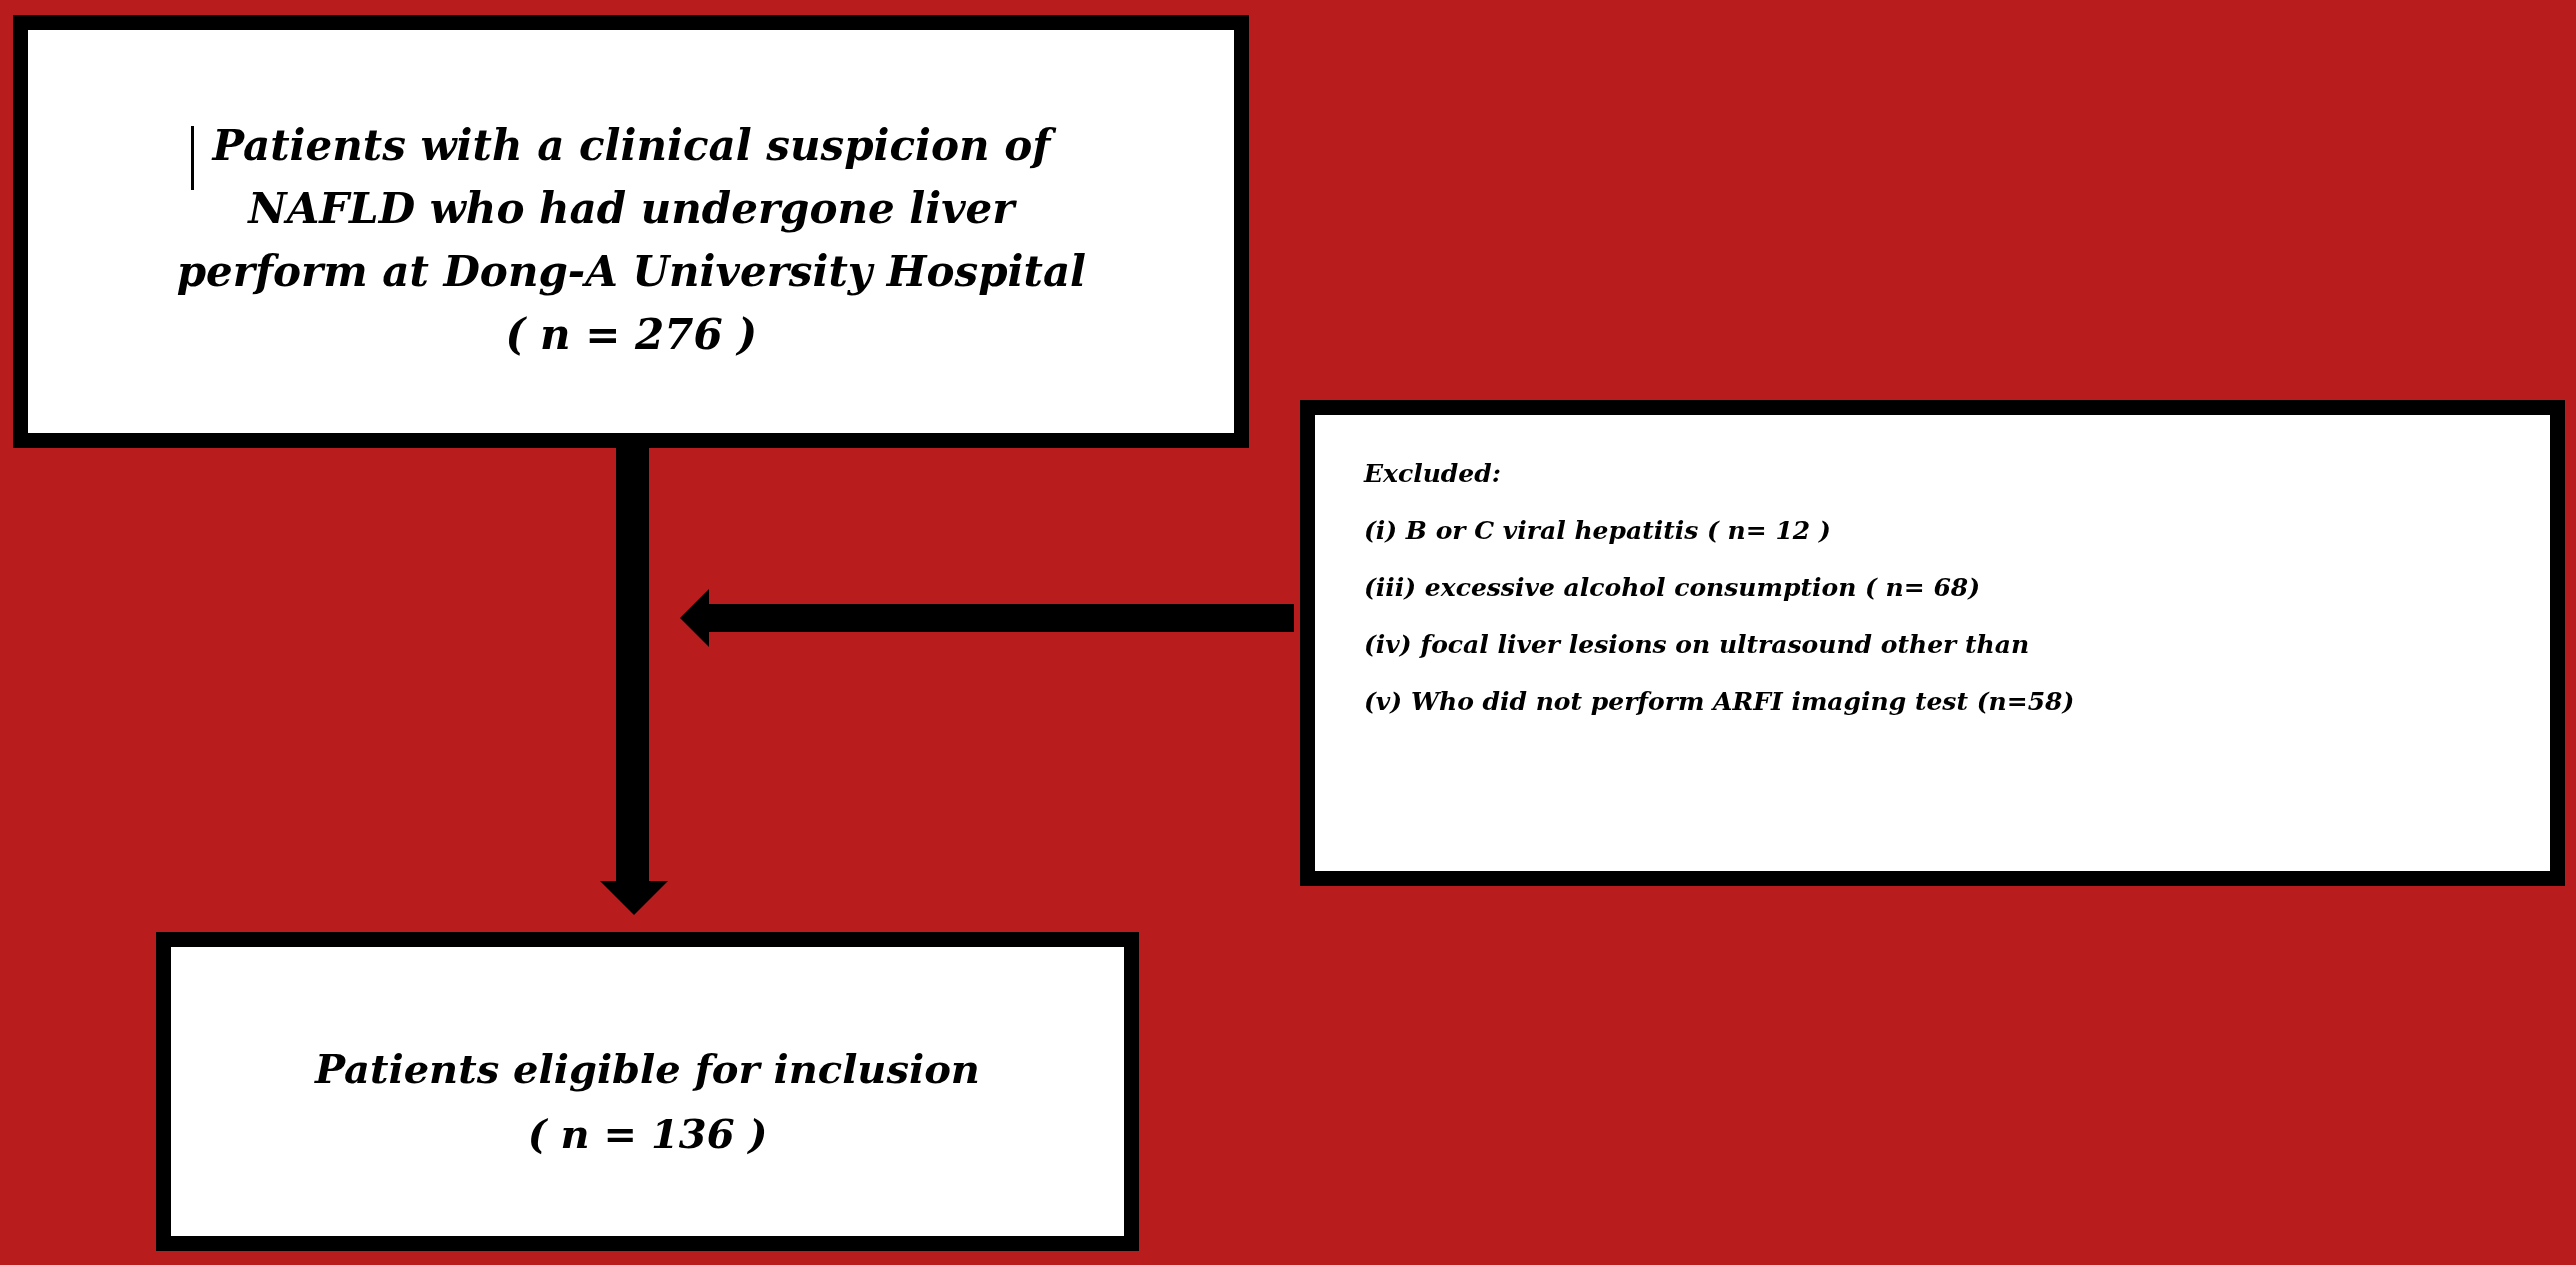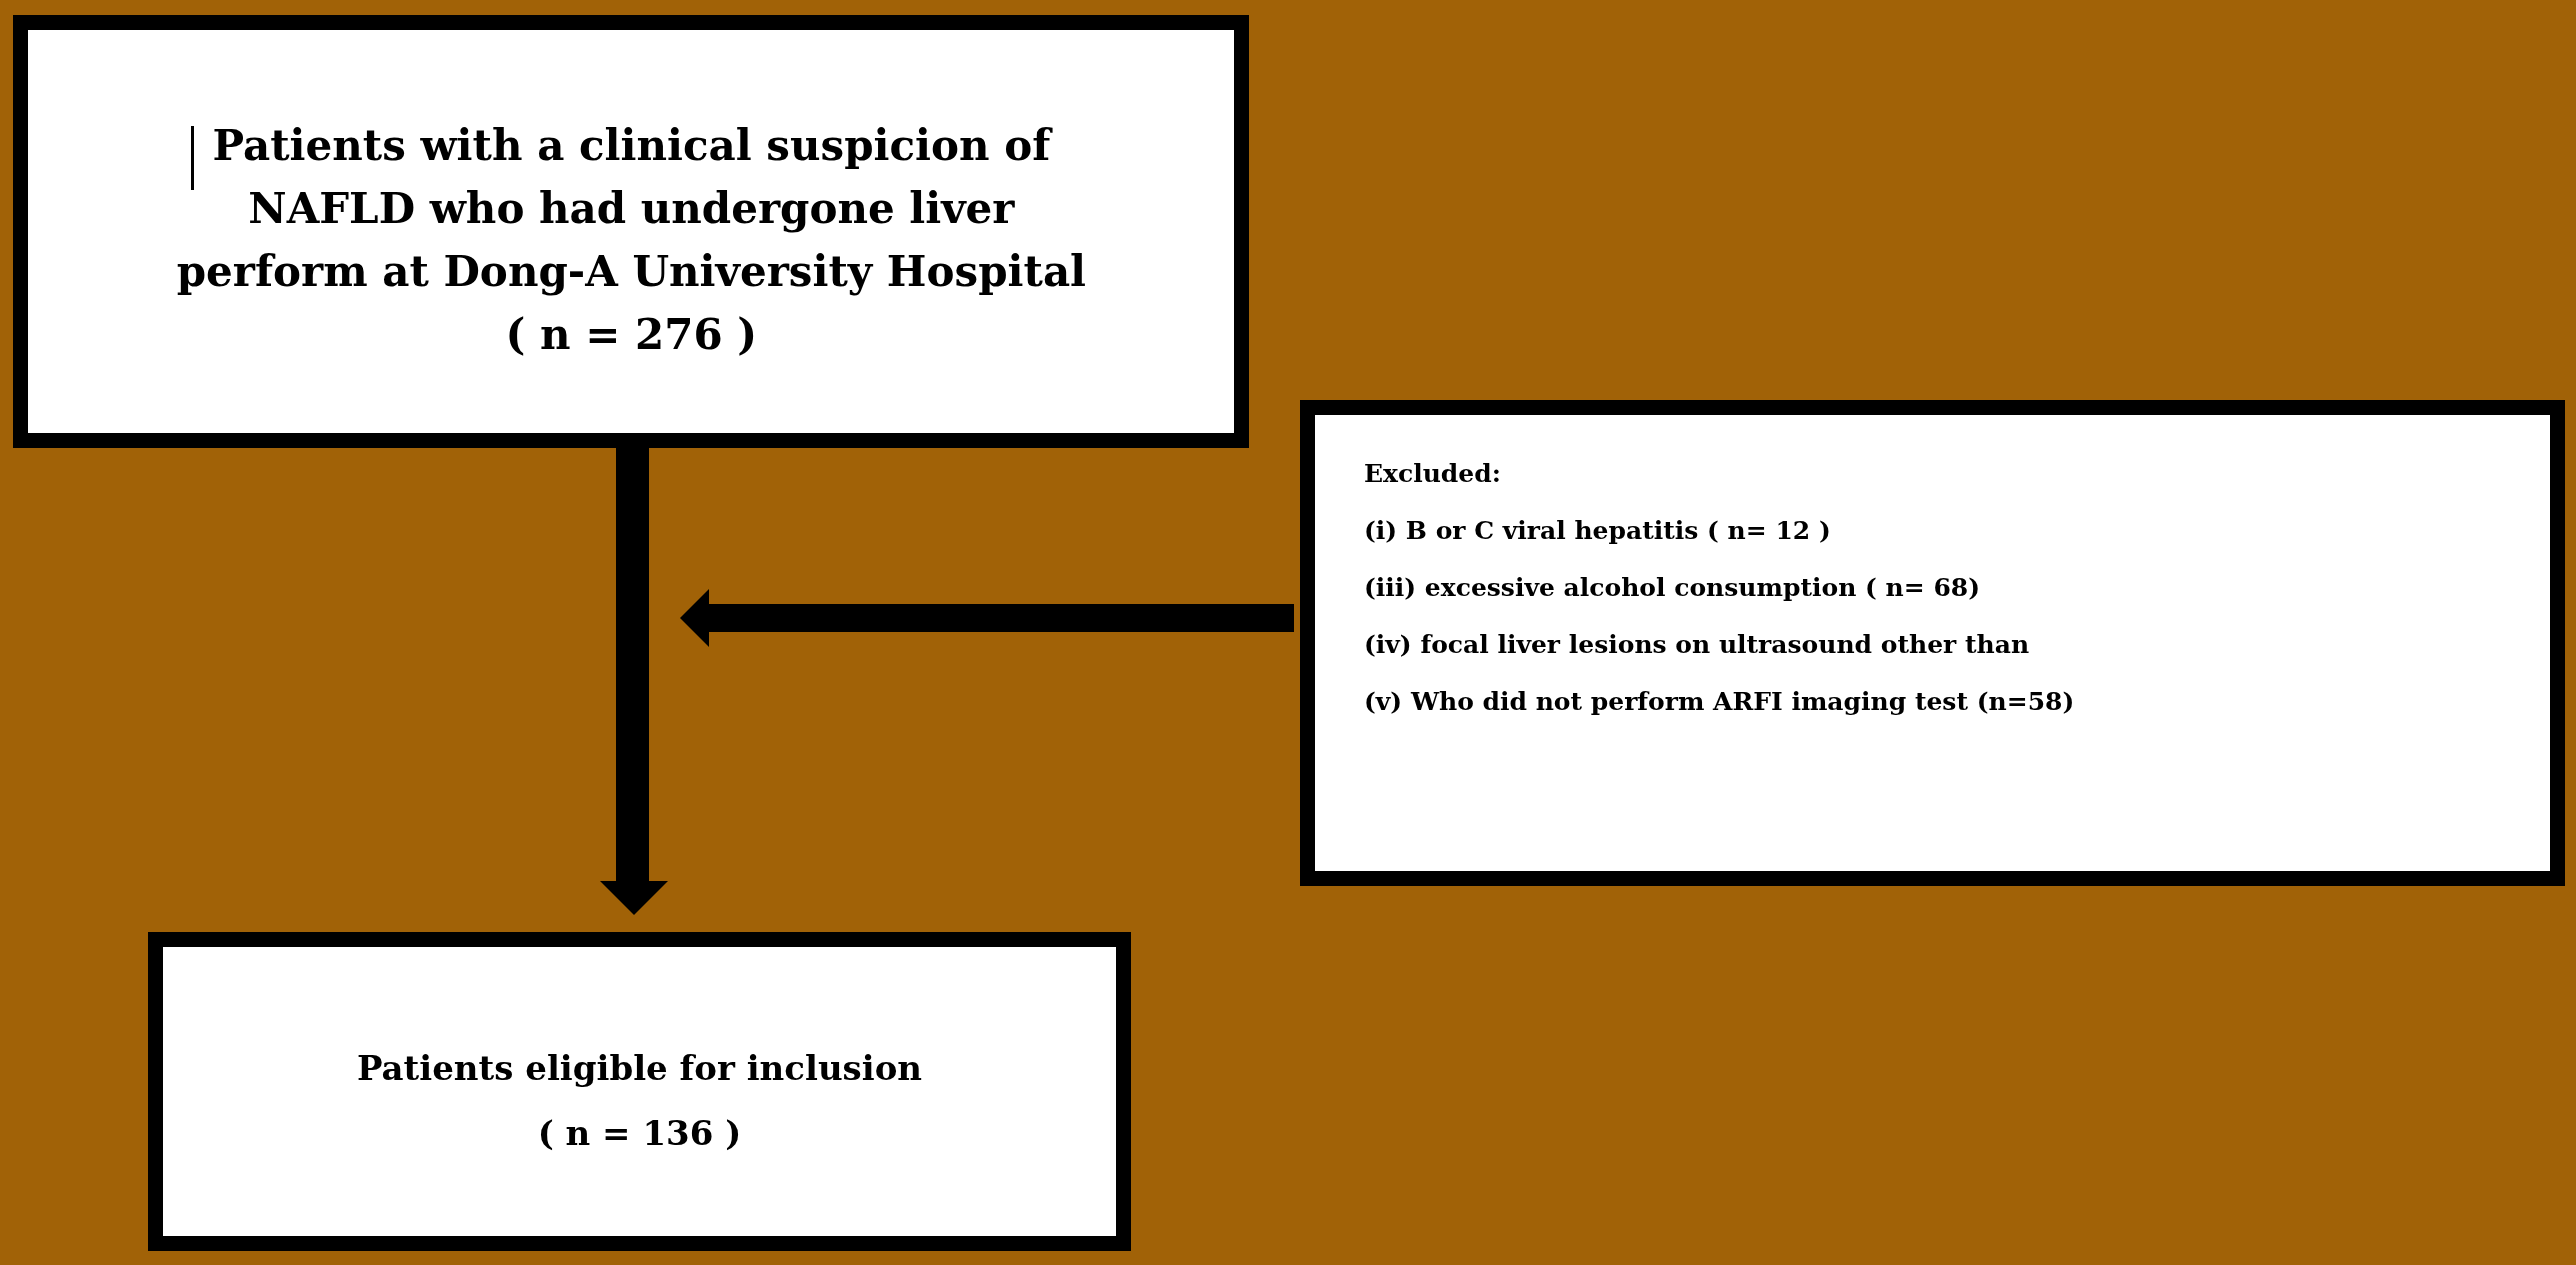--- a/index.html
+++ b/index.html
@@ -1,24 +1,25 @@
 <!DOCTYPE html>
 <html style="font-size:12px"><head>
 <meta charset="utf-8">
 <style>
   html, body { margin: 0; padding: 0; background: #ffffff; }
   #canvas {
     position: relative;
     width: 2576px;
     height: 1265px;
-    background: #a16207;
+    background: #b91c1c;
     font-family: "DejaVu Serif", serif;
     font-weight: bold;
     color: #000000;
     overflow: hidden;
+    font-style: italic;
   }
   .box {
     position: absolute;
     border: 15px solid #000000;
     background: #ffffff;
     box-sizing: border-box;
   }
   .centered-text {
     display: flex;
     flex-direction: column;
@@ -31,22 +32,22 @@
     font-size: 42px; line-height: 63px;
     padding-top: 16.4px;
   }
   #excluded-box {
     left: 1300px; top: 400px; width: 1265px; height: 486px;
     font-size: 25px; line-height: 57px;
     padding: 30px 15px 0 49px;
     text-align: left;
   }
   #bottom-box {
-    left: 148px; top: 932px; width: 983px; height: 319px;
-    font-size: 34px; line-height: 65px;
+    left: 156px; top: 932px; width: 983px; height: 319px;
+    font-size: 40px; line-height: 65px;
     padding-top: 19.3px;
   }
   .line { white-space: nowrap; }
   .indent { padding-left: 104px; }
   .shaft { position: absolute; background: #000000; }
   #down-arrow-shaft  { left: 616px; top: 446px; width: 33px; height: 436px; }
   #down-arrow-head {
     position: absolute; left: 600px; top: 881px;
     width: 0; height: 0;
     border-left: 34px solid transparent;

